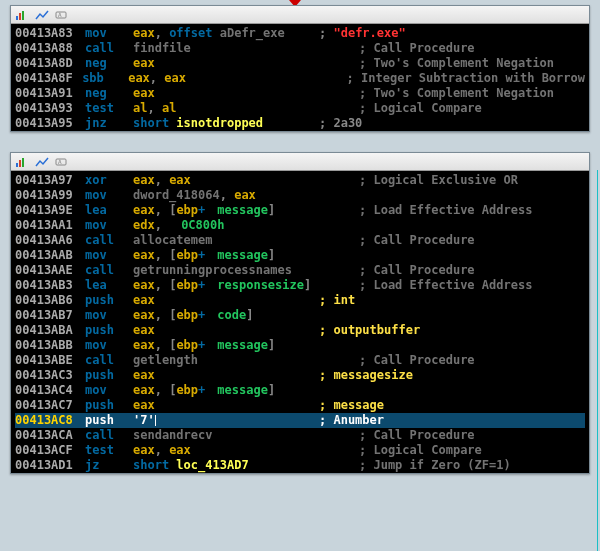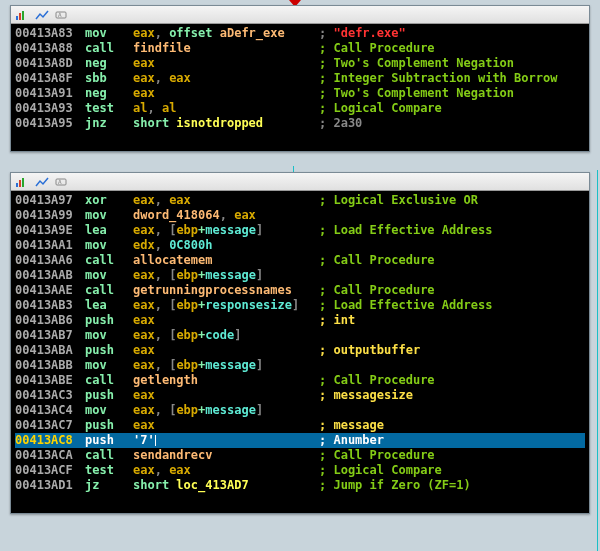--- a/index.html
+++ b/index.html
@@ -25,46 +25,46 @@
     height: 18px;
     padding: 2px 4px;
     display: flex;
     align-items: center;
     gap: 6px;
   }
   .tb-icon { width: 14px; height: 12px; display:inline-block; }
   .tb-icon svg { width:100%; height:100%; }
   .code-body {
     background: #000;
-    padding: 2px 4px 20px 4px;
+    padding: 2px 4px 0 4px;
     line-height: 1.25;
     font-weight: bold;
     white-space: pre;
     overflow: hidden;
   }
   .row {
     display: flex;
   }
   .row.highlight {
-    background: #0369a1;
+    background: #0c4a6e;
   }
   .col-addr { width: 70px; color: #aaa; }
   .row.highlight .col-addr { color: #ffd400; }
   .col-mn { width: 48px; }
   .col-ops { width: 186px; }
   .col-cm { flex: 1; }
 
-  .c-blue   { color: #86efac; }
-  .c-lgreen { color: #5eead4; }
+  .c-blue   { color: #0369a1; }
+  .c-lgreen { color: #22c55e; margin-left: 12px; }
   .c-yellow { color: #ffff55; text-align: center; }
   .c-red    { color: #ff3333; }
   .c-gold   { color: #d8aa00; text-align: center; }
   .c-text   { color: #888; }
-  .c-magenta{ color: #fdba74; }
-  .c-cyan   { color: #84cc16; }
+  .c-magenta{ color: #737373; }
+  .c-cyan   { color: #737373; margin-left: 40px; }
   .c-dim    { color: #fde047; }
   .c-whiteB { color: #fff; }
 
   .connector-vert {
     position: absolute;
     left: 293px;
     top: 166px;
     width: 0;
     height: 30px;
     border-left: 1px solid #1abfc7;

